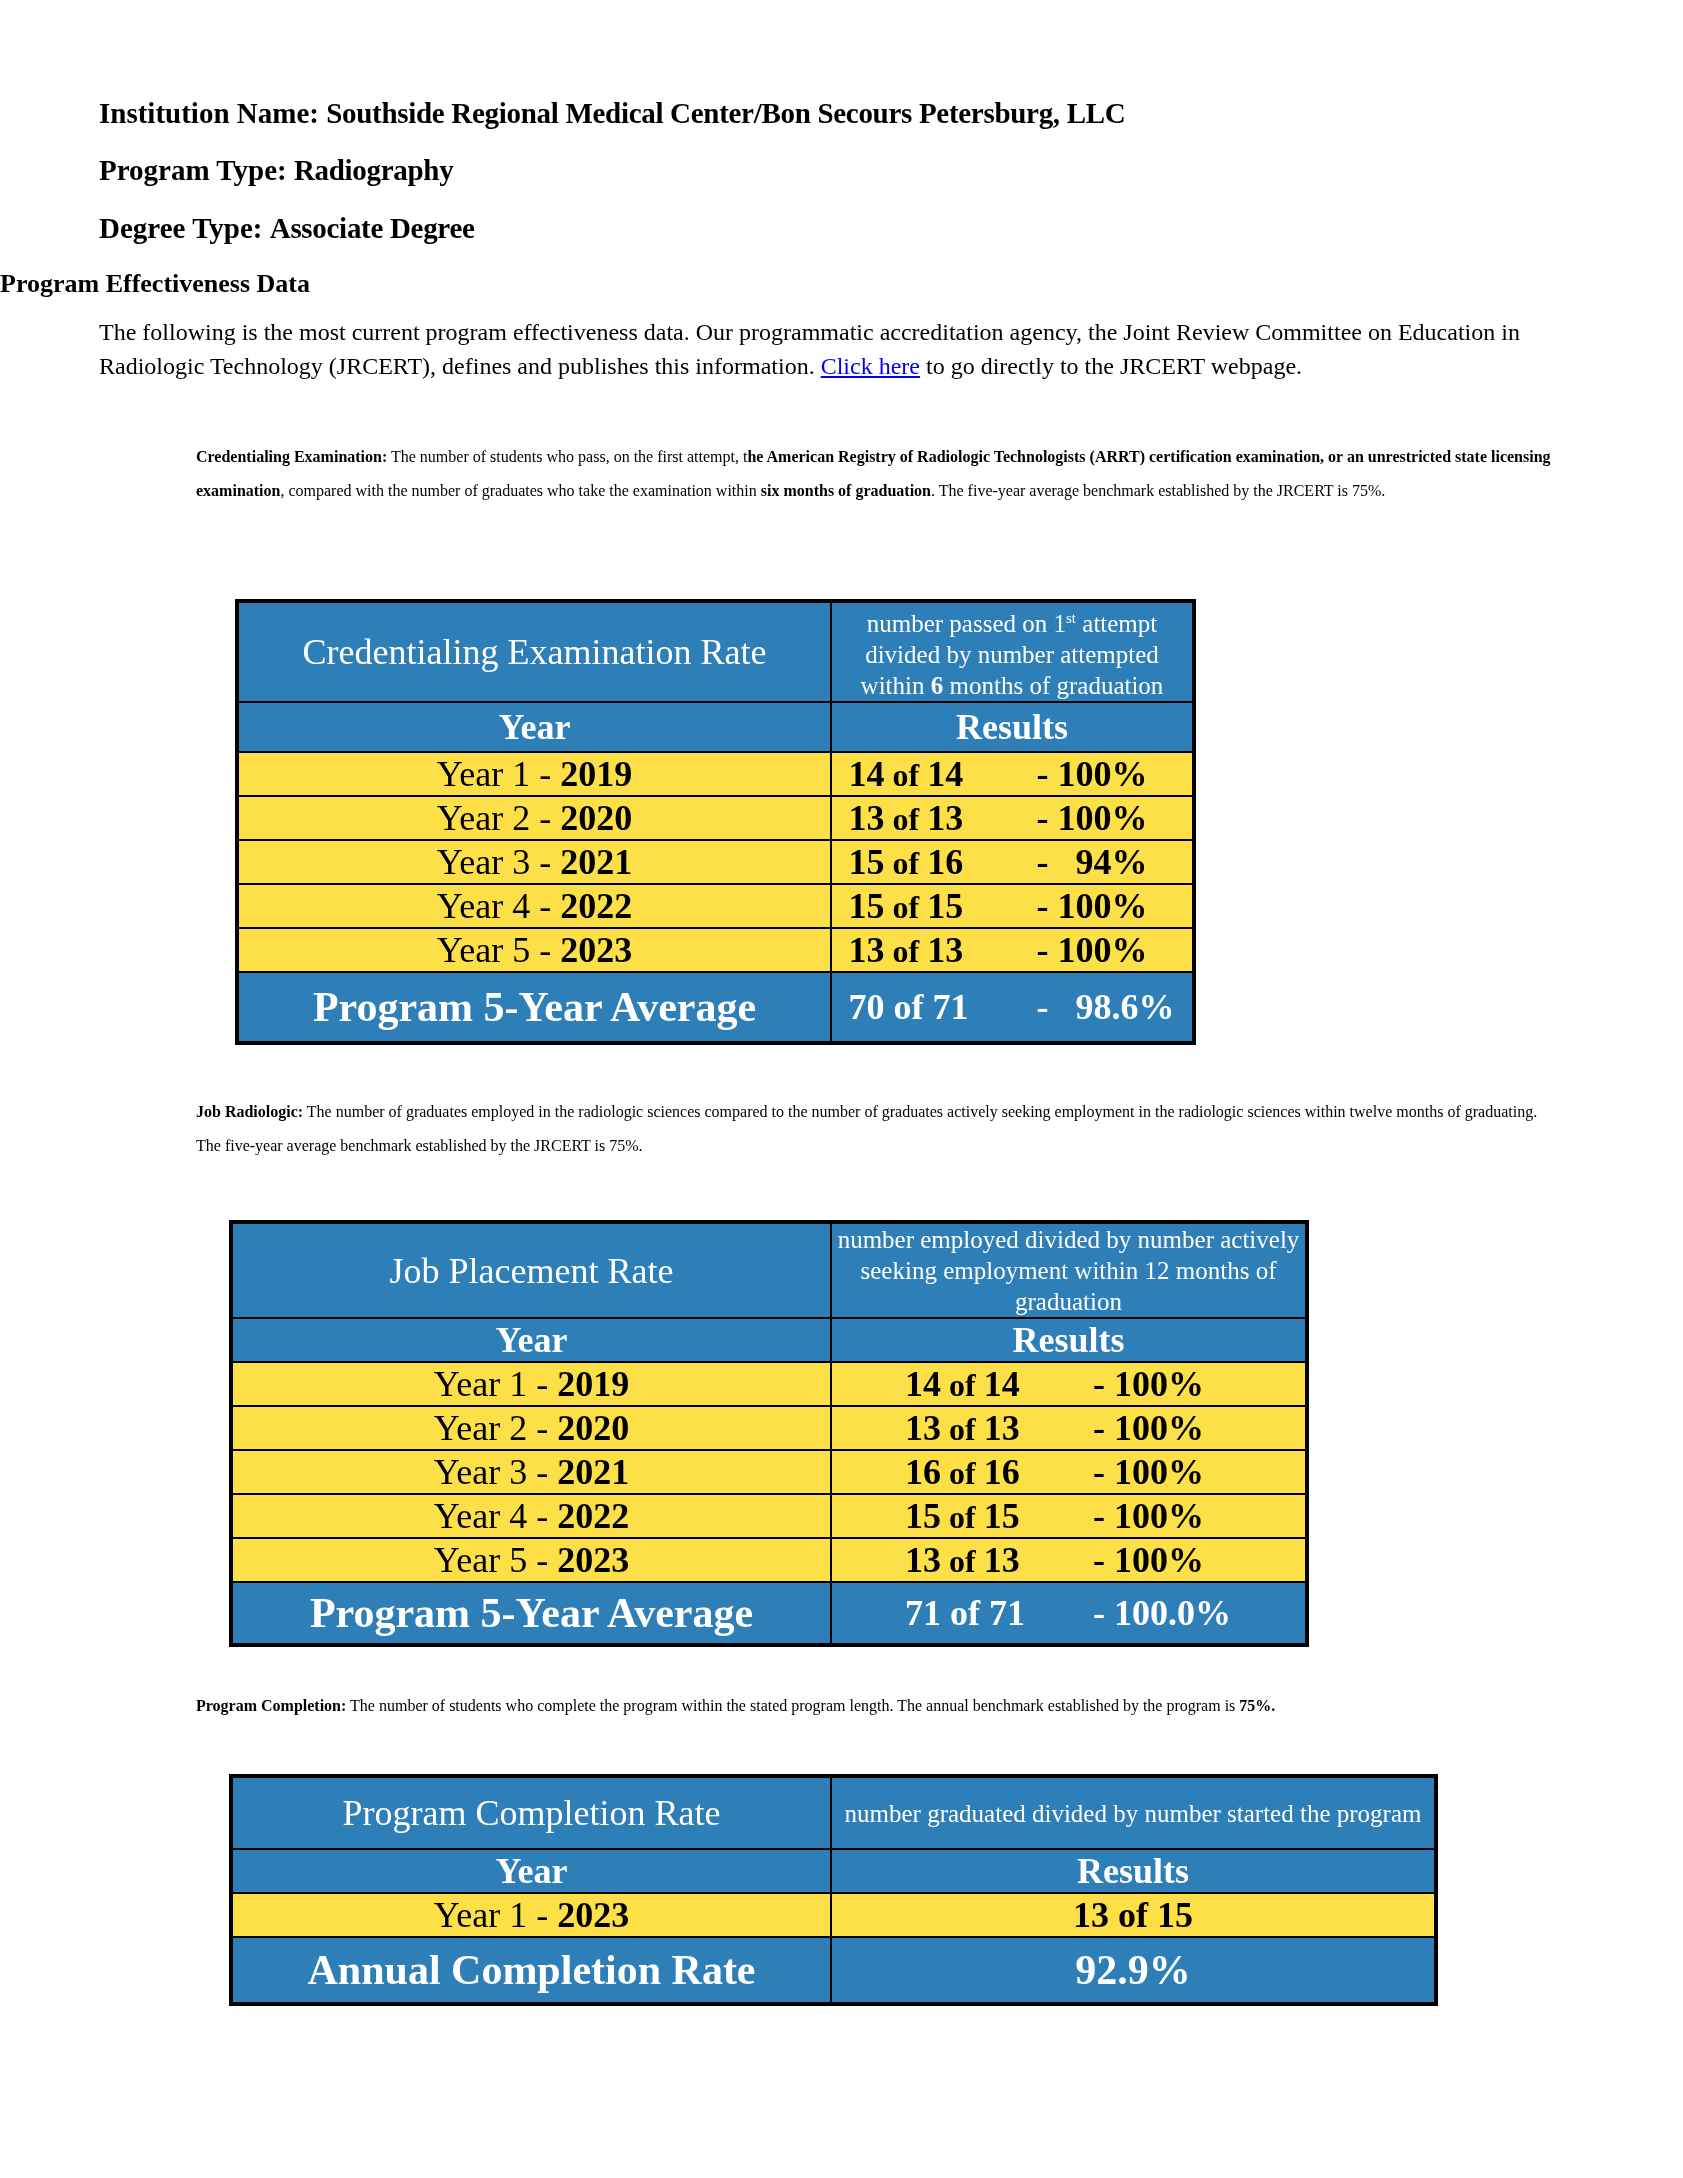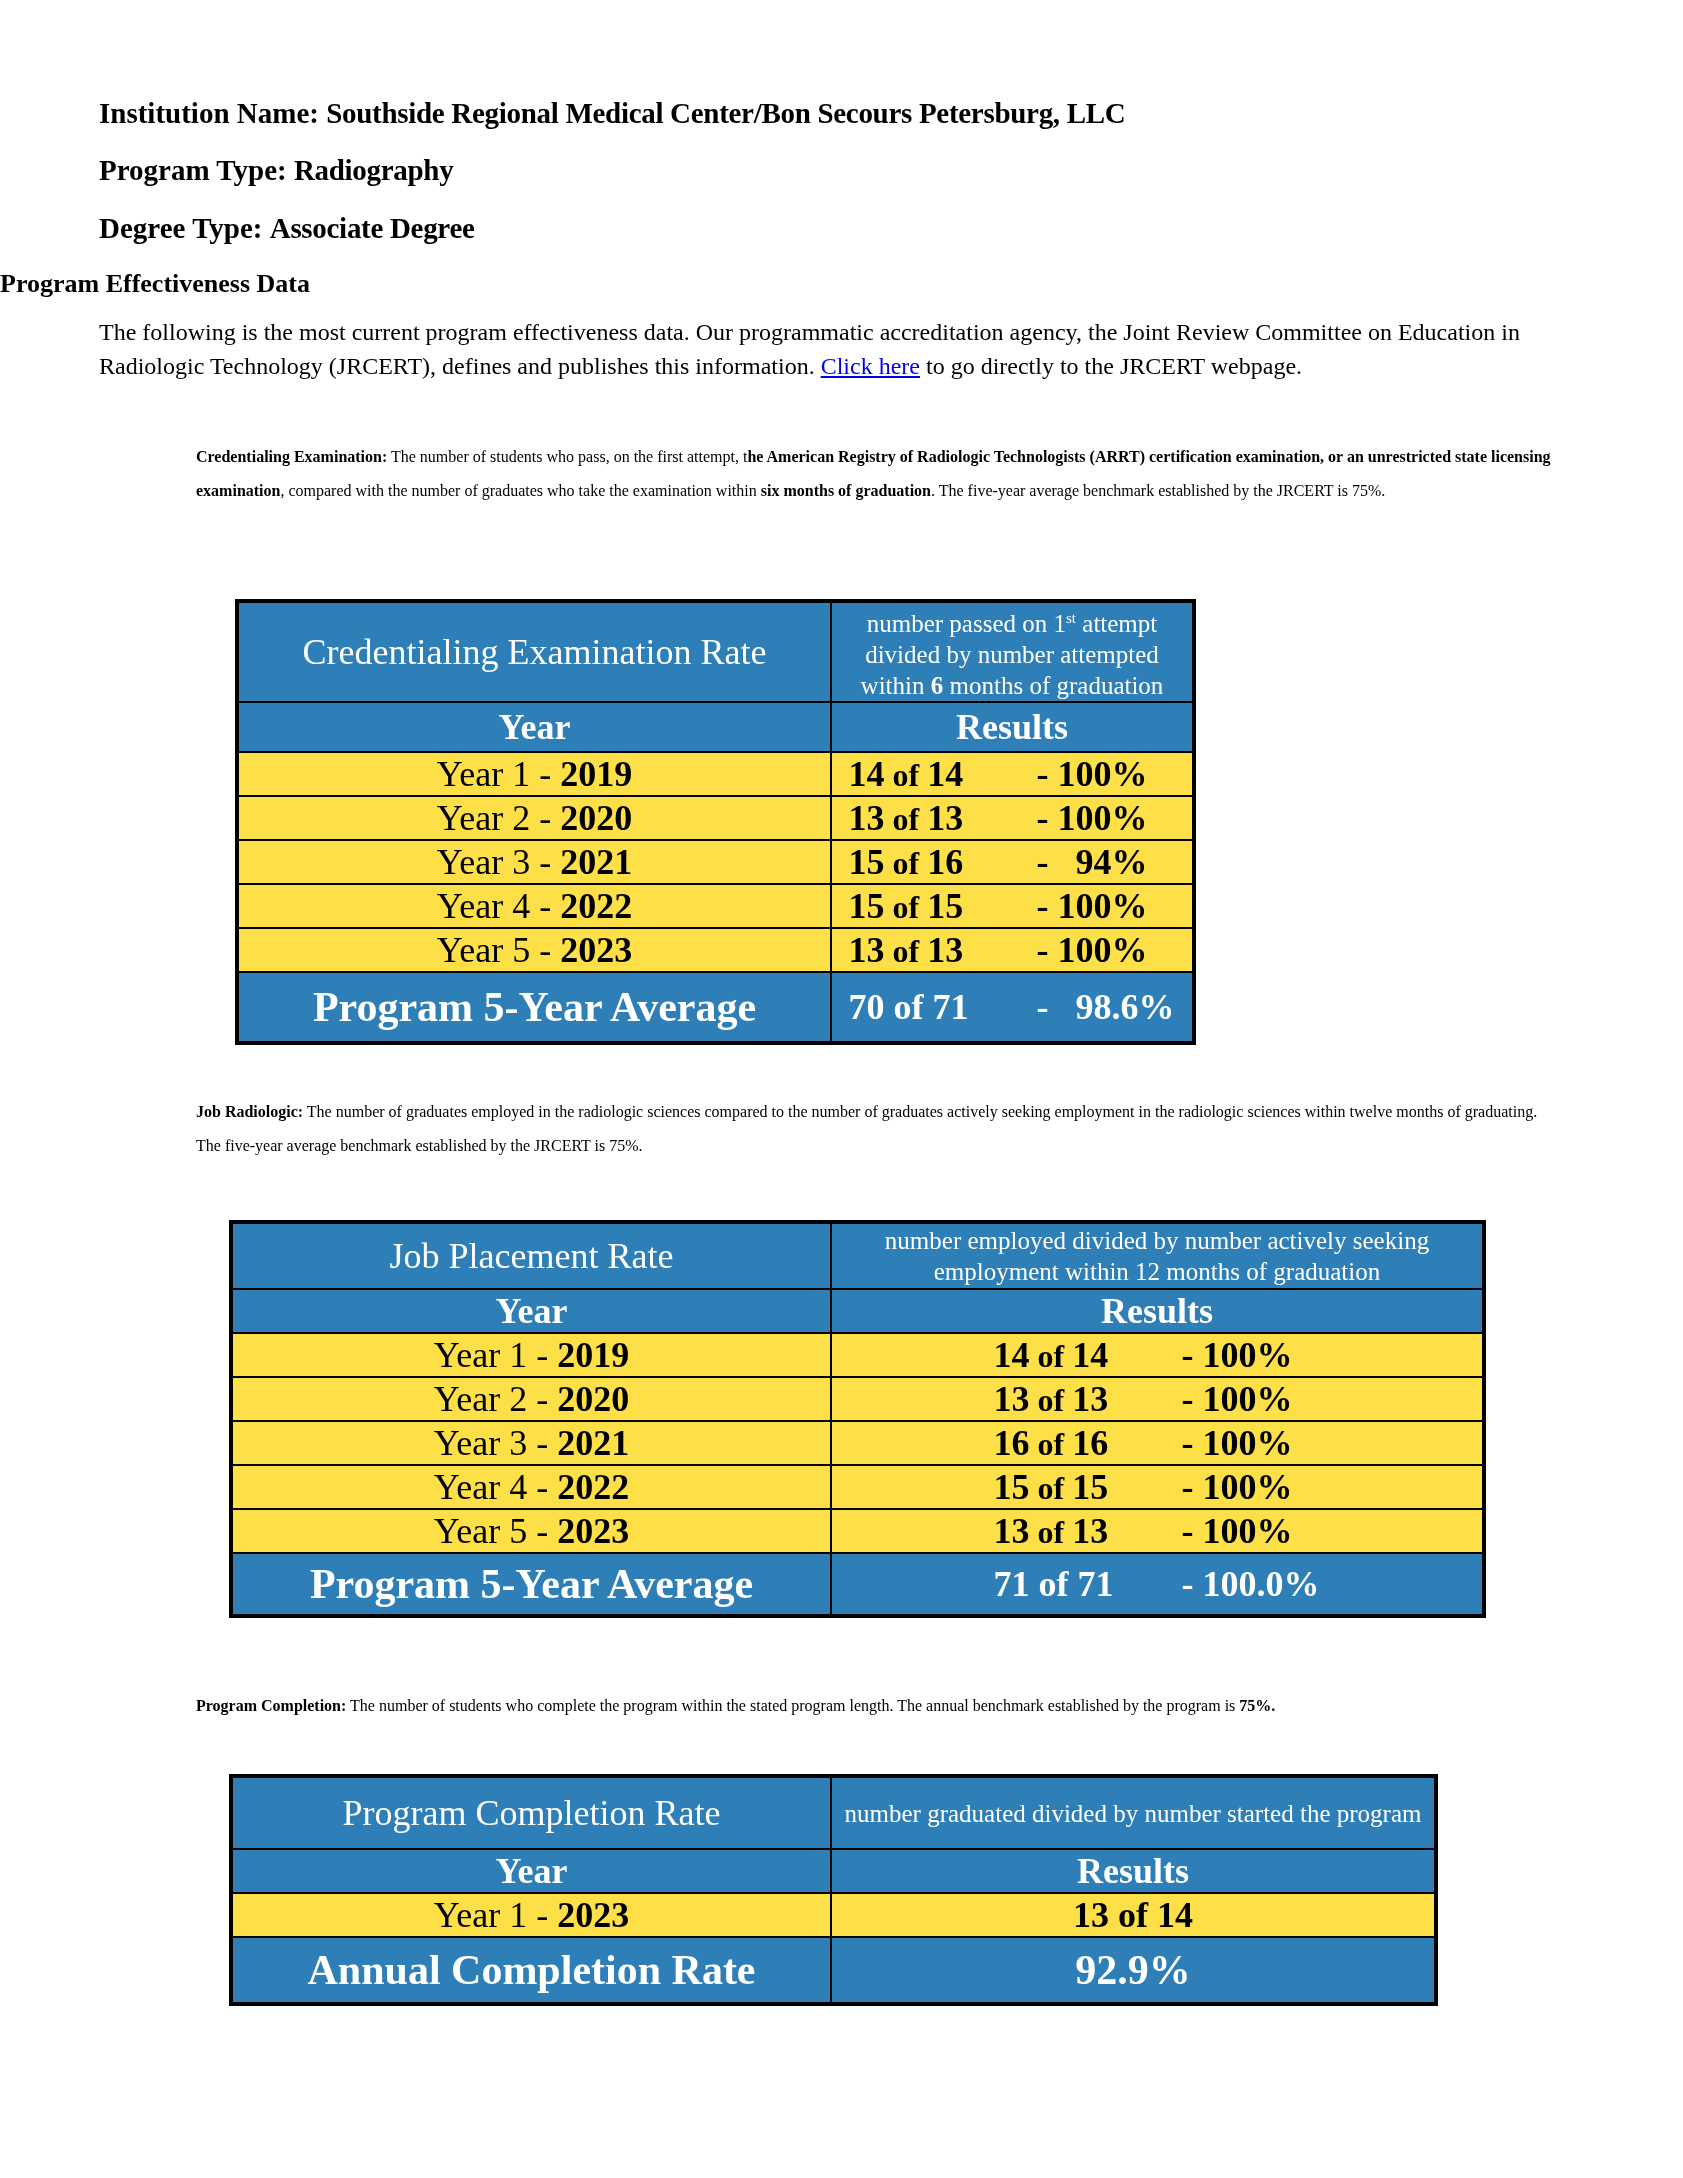--- a/index.html
+++ b/index.html
@@ -23,21 +23,21 @@
   tr.white td { background:#fde047; color:#000; }
   td.tname { font-size:36px; font-weight:normal; }
   td.tdesc { font-size:25px; line-height:31px; }
   td.colhdr { font-size:36px; font-weight:bold; }
   td.yr { font-size:36px; }
   td.yr .y { font-weight:bold; }
   td.res { font-size:36px; font-weight:bold; white-space:pre; }
   td.res .of { font-weight:bold; font-size:32px; }
   td.avg { font-size:42px; font-weight:bold; }
   #t1 { left:235px; top:599px; width:961px; }
-  #t2 { left:229px; top:1220px; width:1257px; }
+  #t2 { left:229px; top:1220px; width:1080px; }
   #t3 { left:229px; top:1774px; width:1209px; }
   .r-head { height:87px; }
   .r-col { height:50px; }
   .r-row { height:44px; }
   .r-avg { height:71px; }
   #t2 .r-head { height:67px; }
   #t2 .r-col { height:44px; }
   #t2 .r-row { height:44px; }
   #t2 .r-avg { height:63px; }
   #t3 .r-head { height:73px; }
@@ -172,21 +172,21 @@
       <tr class="blue r-head">
     <td class="tname">Program Completion Rate</td>
     <td class="tdesc">number graduated divided by number started the program</td>
   </tr>
   <tr class="blue r-col">
     <td class="colhdr">Year</td>
     <td class="colhdr">Results</td>
   </tr>
   <tr class="white r-row">
     <td class="yr"><span>Year 1 -  </span><span class="y">2023</span></td>
-    <td class="res">13 of 14</td>
+    <td class="res">13 of 15</td>
   </tr>
   <tr class="blue r-avg">
     <td class="avg">Annual Completion Rate</td>
     <td class="avg">92.9%</td>
   </tr>
 </tbody>
   </table>
 
 
 </body></html>

